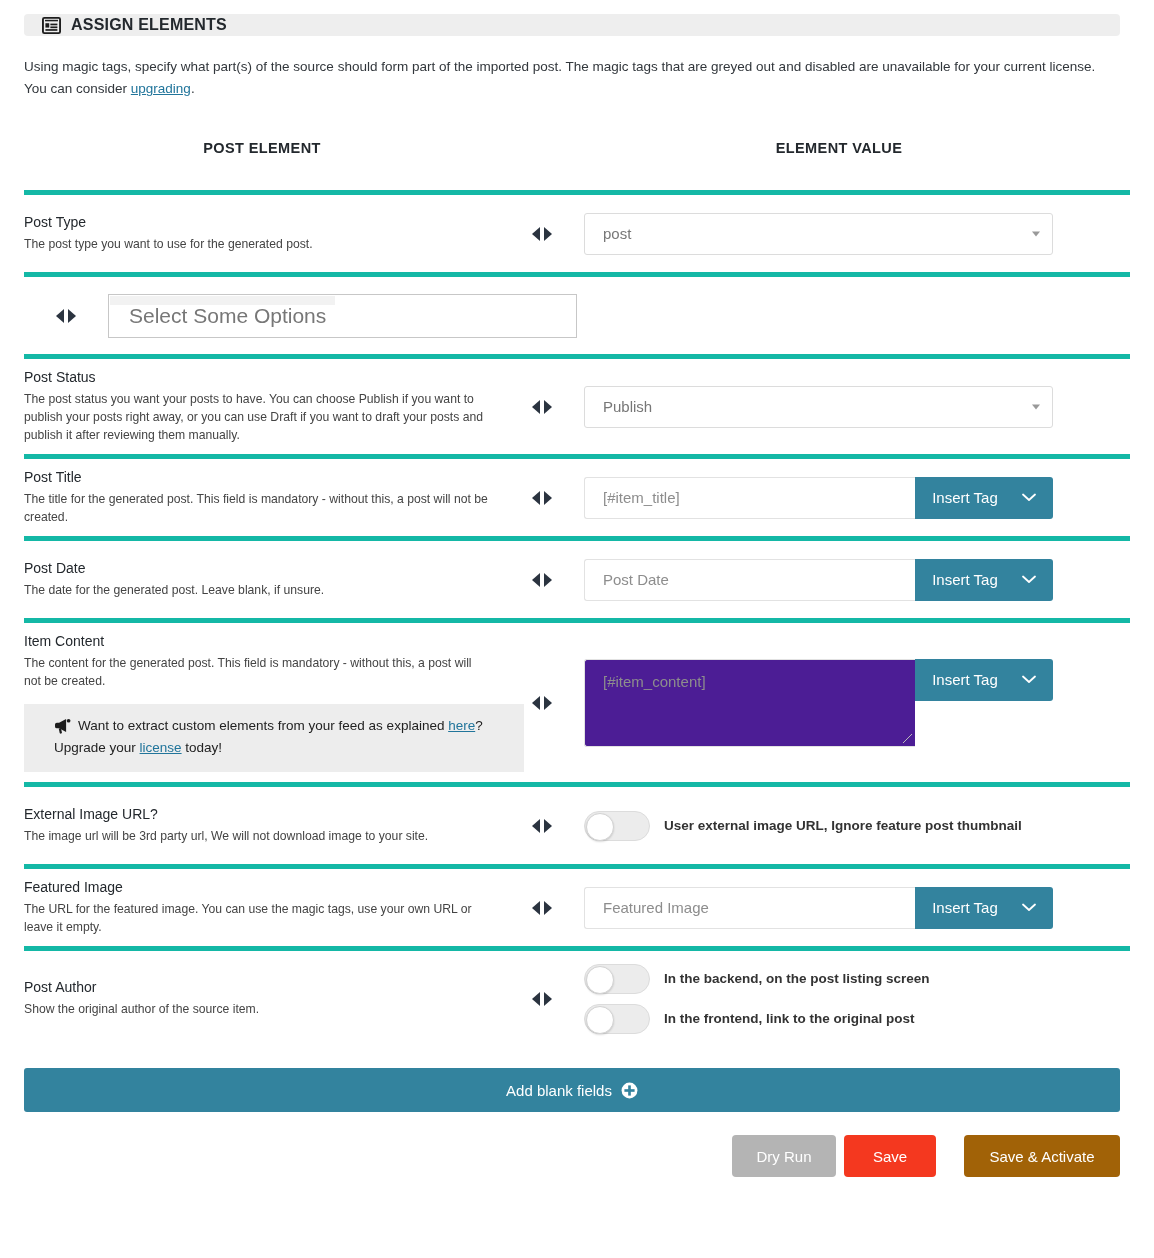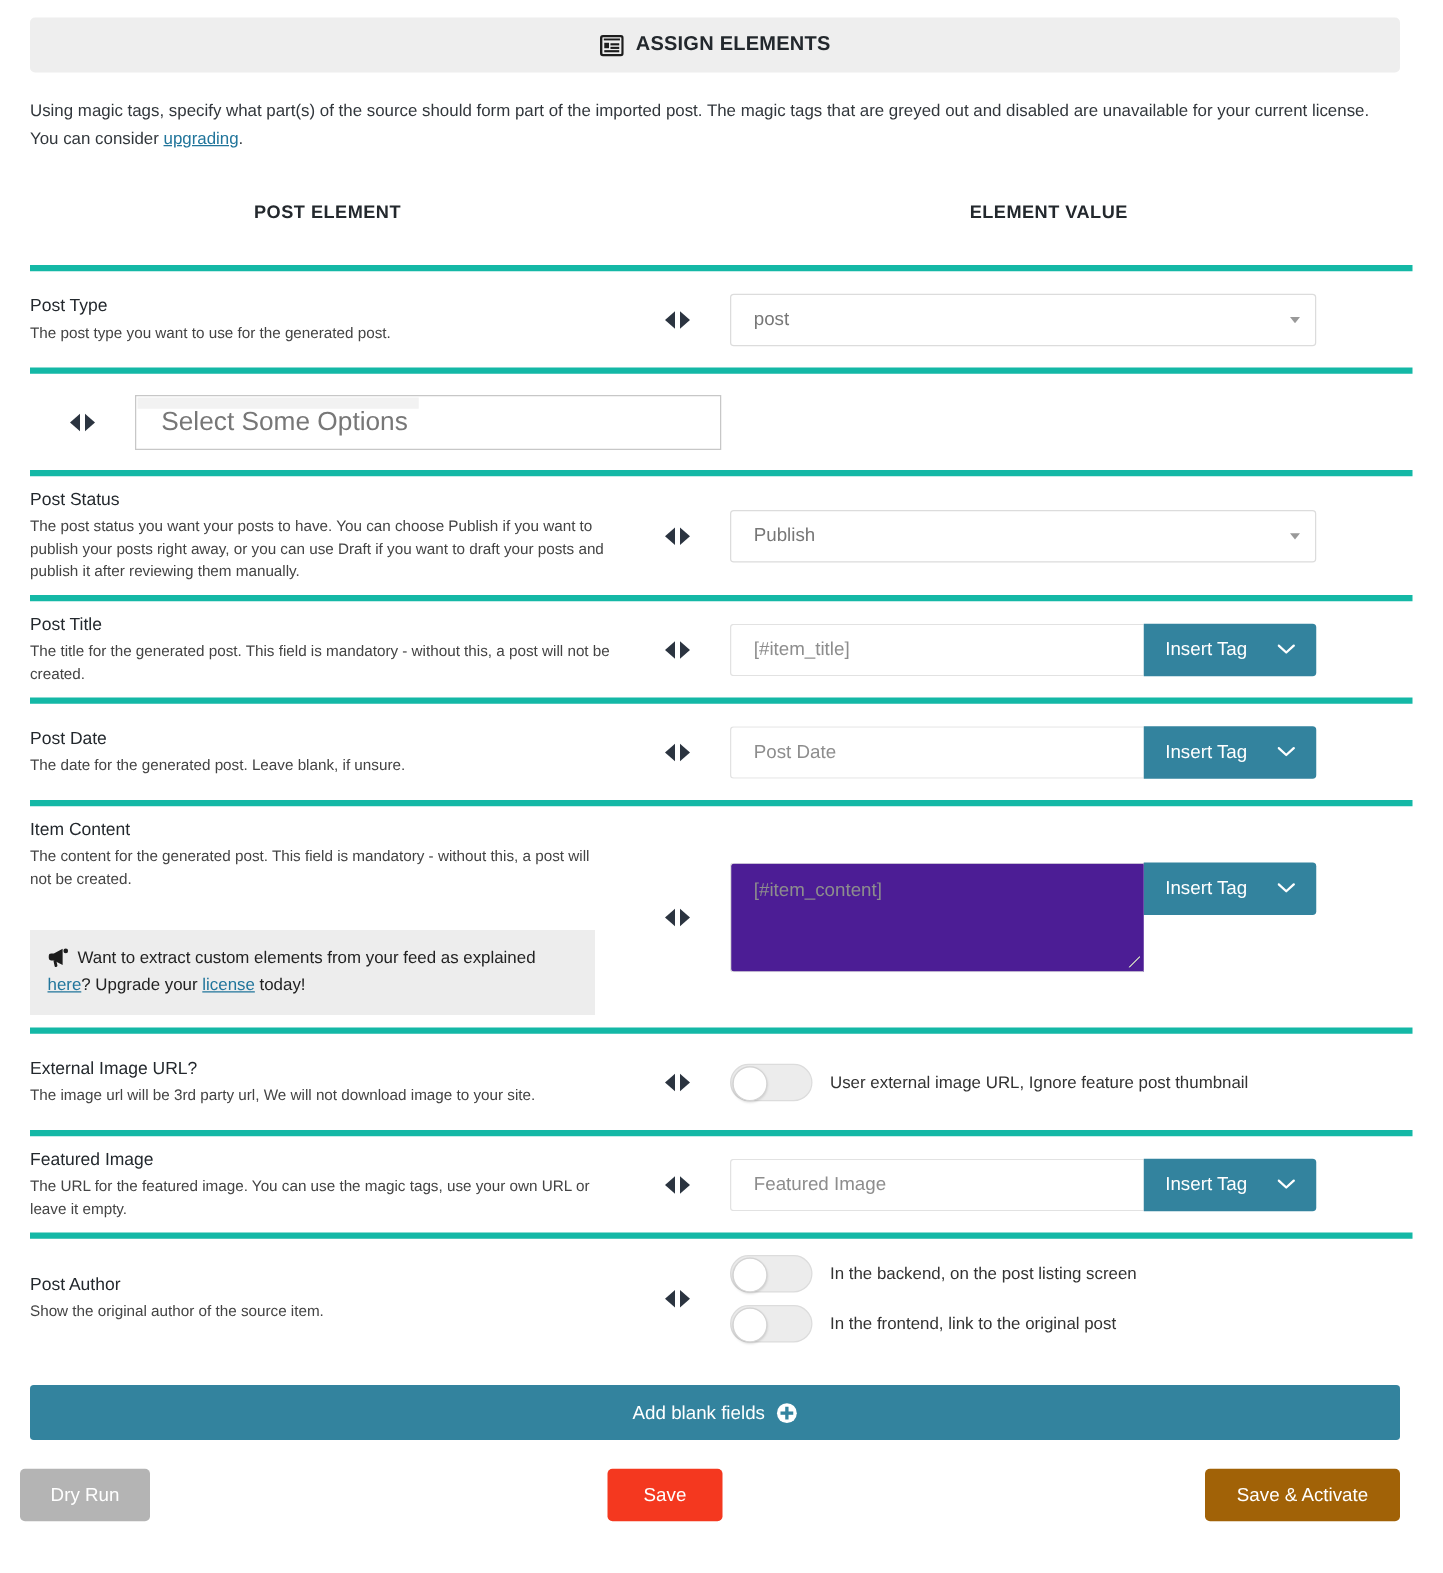--- a/index.html
+++ b/index.html
@@ -15,25 +15,24 @@
     -webkit-font-smoothing: antialiased;
   }
 
   .page { width: 1154px; padding: 0; position: relative; }
 
   
   .panel-header {
     margin: 14px 34px 0 24px;
     background: #eeeeee;
     border-radius: 4px;
-    height: 44px;
+    height: 22px;
     display: flex;
     align-items: center;
     padding: 0 18px;
-    justify-content: center;
   }
   .panel-header .hdr-icon {
     display: inline-flex;
     margin-right: 10px;
     line-height: 0;
   }
   .panel-header .hdr-title {
     font-size: 16px;
     font-weight: bold;
     letter-spacing: .2px;
@@ -199,20 +198,21 @@
     font-family: "Liberation Sans", sans-serif;
   }
   .insert-tag .chev { line-height: 0; display: inline-flex; }
 
   
   .toggle-line {
     display: flex;
     align-items: center;
     gap: 14px;
     margin-bottom: 0;
+    font-weight: bold;
   }
   .toggle-line + .toggle-line { margin-top: 10px; }
   .switch {
     width: 66px; height: 30px;
     border-radius: 18px;
     background: #ececec;
     border: 1px solid #dcdcdc;
     position: relative;
     flex: none;
     cursor: pointer;
@@ -226,27 +226,27 @@
     border: 1px solid #d3d3d3;
     box-shadow: 0 1px 2px rgba(0,0,0,.15);
   }
   .toggle-text {
     font-size: 13.5px;
     color: #333;
   }
 
   
   .notice {
-    margin-top: 32px;
+    margin-top: 14px;
     background: #ededed;
-    padding: 11px 14px 13px 14px;
+    padding: 11px 14px 13px 30px;
     font-size: 13.5px;
     line-height: 22px;
     color: #222;
-    width: 452px;
+    width: 500px;
   }
   .notice .mega { display: inline-flex; vertical-align: -4px; margin-right: 6px; line-height: 0; }
 
   
   .add-custom {
     margin: 22px 34px 0 24px;
     height: 44px;
     background: #33839e;
     border-radius: 3px;
     color: #fff;
@@ -257,24 +257,23 @@
     gap: 9px;
     cursor: pointer;
     border: none;
     width: calc(100% - 58px);
     font-family: "Liberation Sans", sans-serif;
   }
   .add-custom .plus { line-height: 0; display: inline-flex; }
 
   .footer-btns {
     display: flex;
-    justify-content: space-between;
+    justify-content: flex-end;
     gap: 8px;
     margin: 23px 34px 0 0;
-    padding-left: 16px;
   }
   .btn {
     height: 42px;
     min-width: 104px;
     border: none;
     border-radius: 4px;
     color: #fff;
     font-size: 15px;
     cursor: pointer;
     padding: 0 18px;

